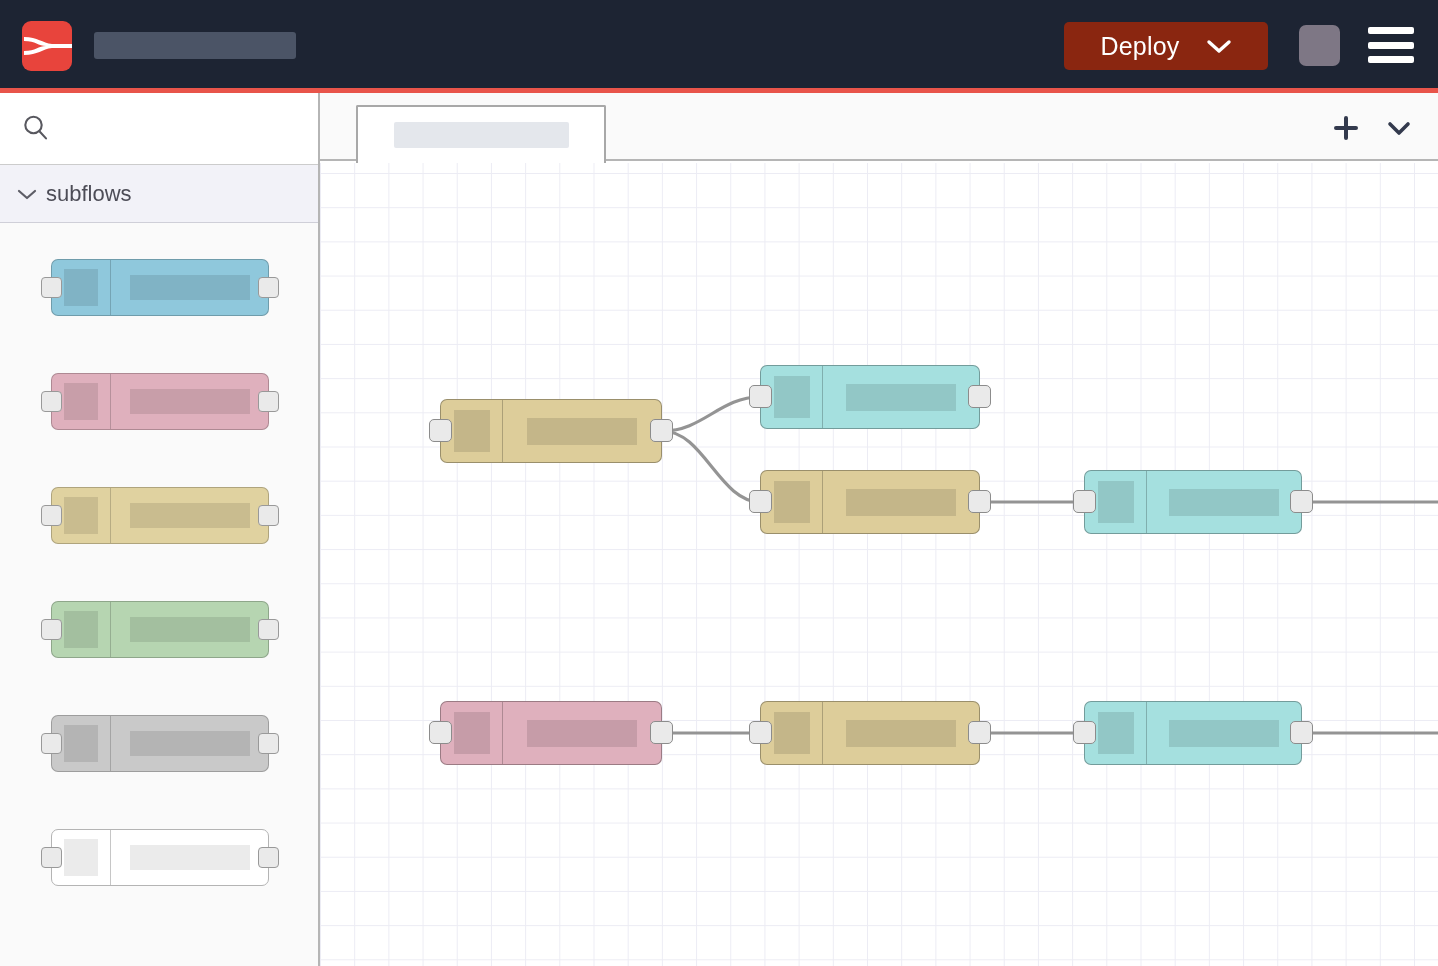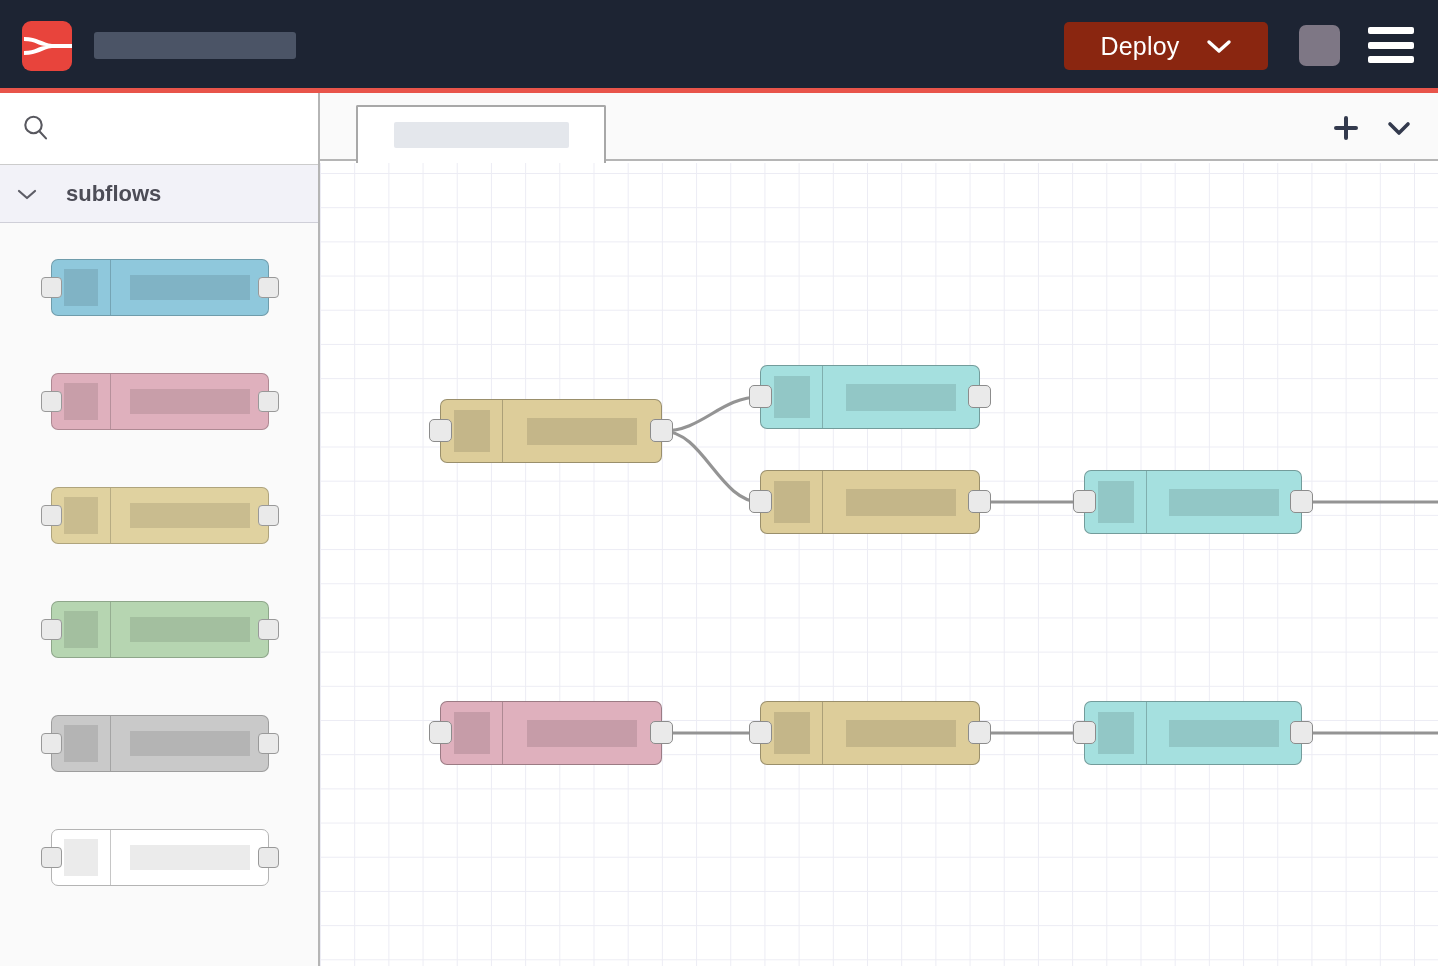--- a/index.html
+++ b/index.html
@@ -93,23 +93,23 @@
   .palette-group-header {
     position: relative;
     height: 58px;
     background: #f2f2f8;
     border-bottom: 1px solid #cfcfd8;
     display: flex; align-items: center;
     cursor: pointer;
   }
   .group-chev { margin-left: 16px; display: flex; align-items: center; }
   .group-label {
-    margin-left: 28px;
+    margin-left: 8px;
     font-size: 22px;
-    font-weight: 700;
+    font-weight: 400;
     color: #4d4d57;
   }
   .palette-list {
     position: relative;
     padding-top: 14px;
   }
   .palette-node-wrap {
     position: relative;
     height: 114px;
   }

